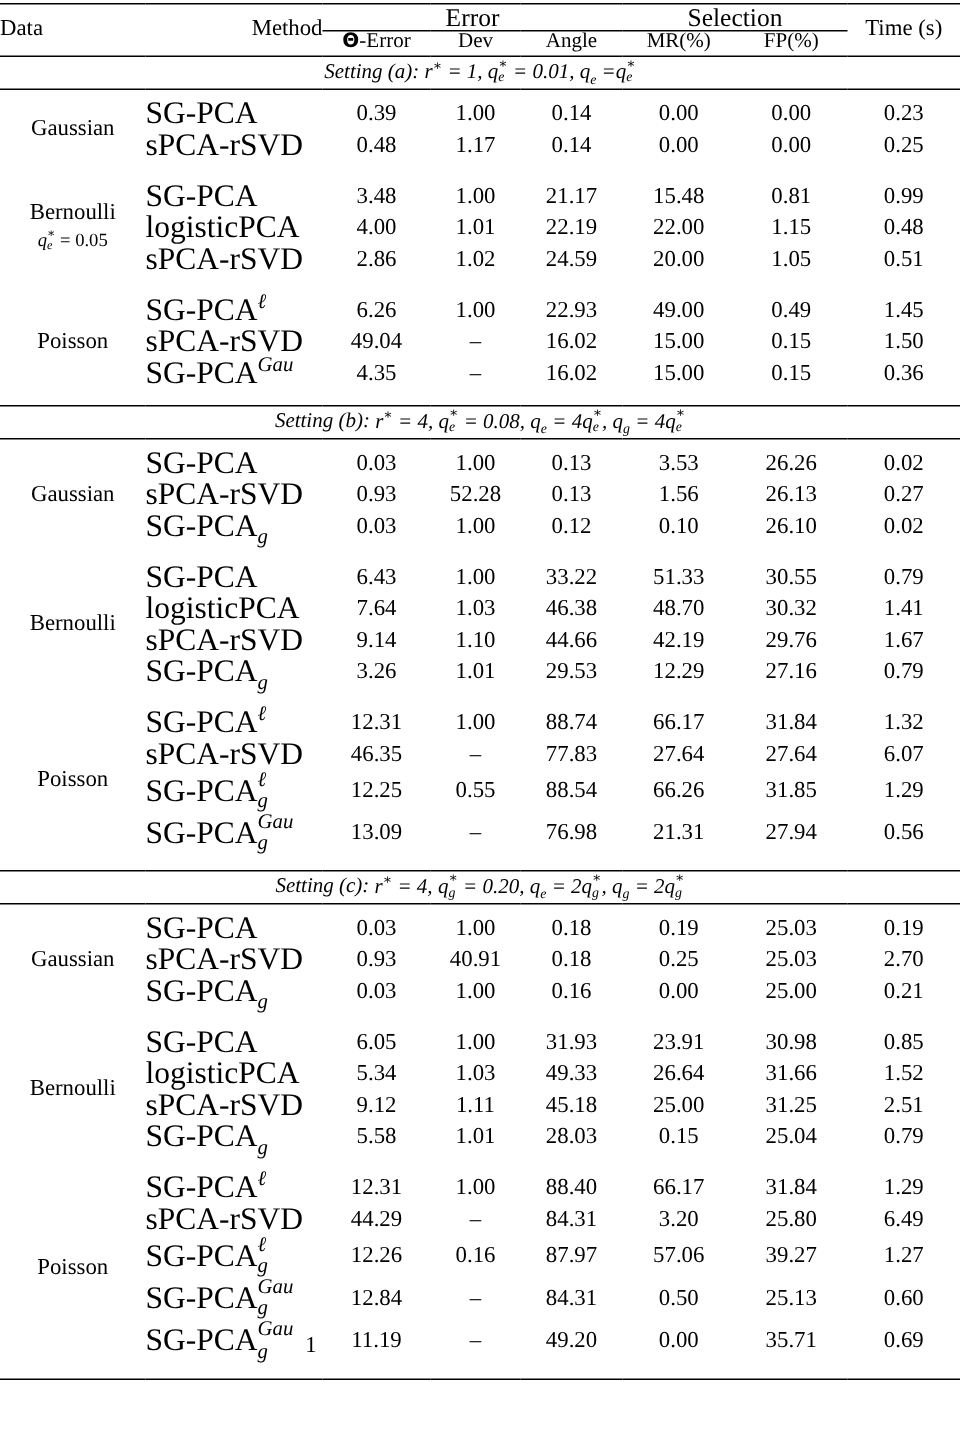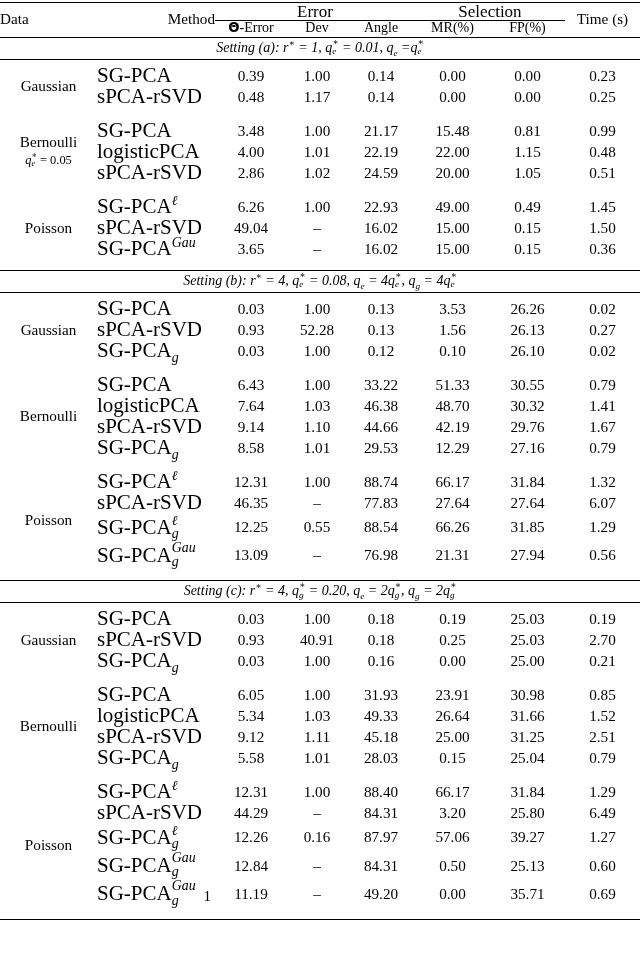--- a/index.html
+++ b/index.html
@@ -249,21 +249,21 @@
           <td class="method-cell"><span>sPCA-rSVD</span></td>
           <td class="num">49.04</td>
           <td class="num">–</td>
           <td class="num">16.02</td>
           <td class="num">15.00</td>
           <td class="num">0.15</td>
           <td class="num">1.50</td>
         </tr>
         <tr class="body-row">
           <td class="method-cell"><span>SG-PCA</span><span class="sup mi">Gau</span></td>
-          <td class="num">3.65</td>
+          <td class="num">4.35</td>
           <td class="num">–</td>
           <td class="num">16.02</td>
           <td class="num">15.00</td>
           <td class="num">0.15</td>
           <td class="num">0.36</td>
         </tr>
         <tr class="spacer-2">
           <td colspan="8"></td>
         </tr>
         <tr class="rule-mid">
@@ -336,21 +336,21 @@
           <td class="method-cell"><span>sPCA-rSVD</span></td>
           <td class="num">9.14</td>
           <td class="num">1.10</td>
           <td class="num">44.66</td>
           <td class="num">42.19</td>
           <td class="num">29.76</td>
           <td class="num">1.67</td>
         </tr>
         <tr class="body-row">
           <td class="method-cell"><span>SG-PCA</span><span class="sub mi">g</span></td>
-          <td class="num">8.58</td>
+          <td class="num">3.26</td>
           <td class="num">1.01</td>
           <td class="num">29.53</td>
           <td class="num">12.29</td>
           <td class="num">27.16</td>
           <td class="num">0.79</td>
         </tr>
         <tr class="spacer-3">
           <td colspan="8"></td>
         </tr>
         <tr class="body-row">

